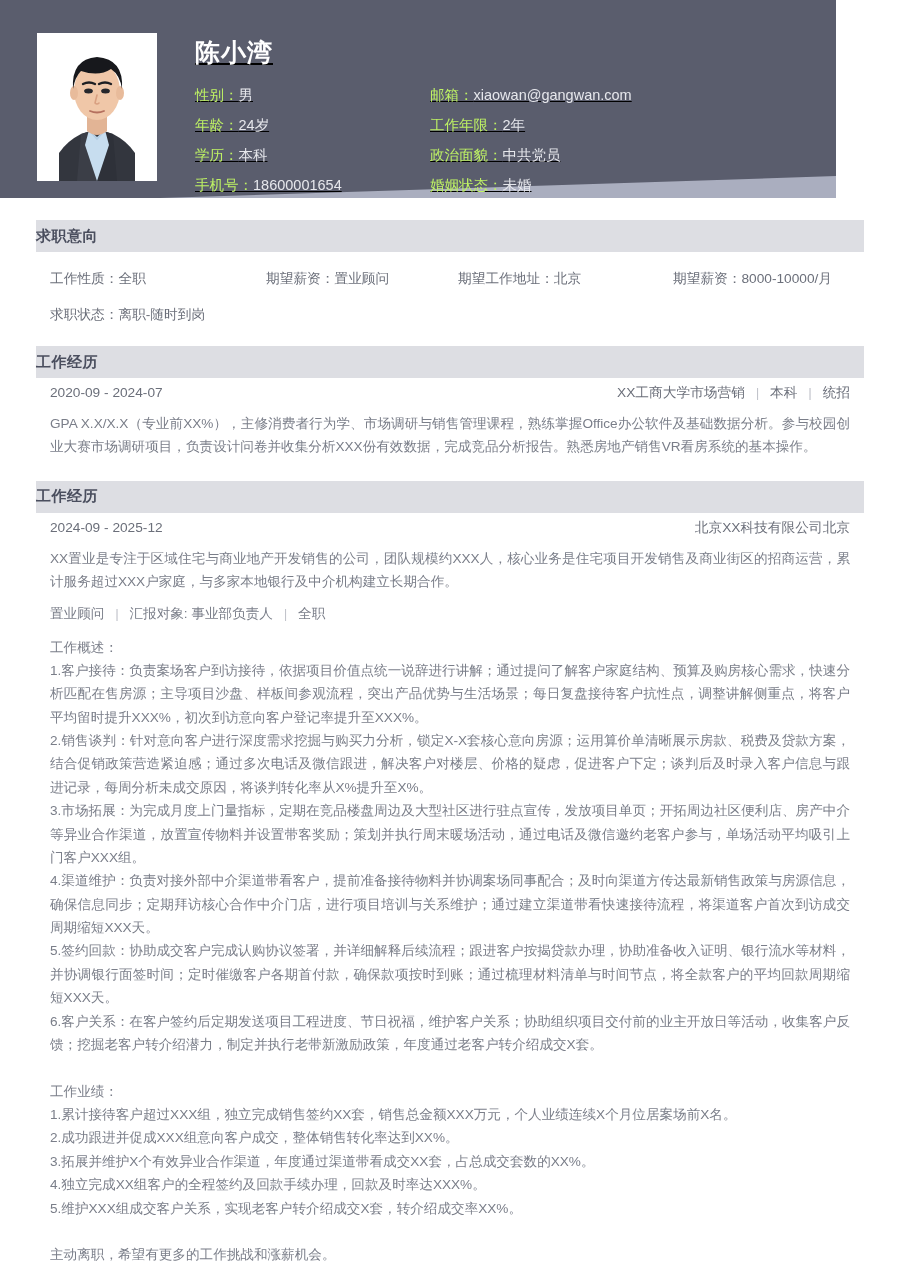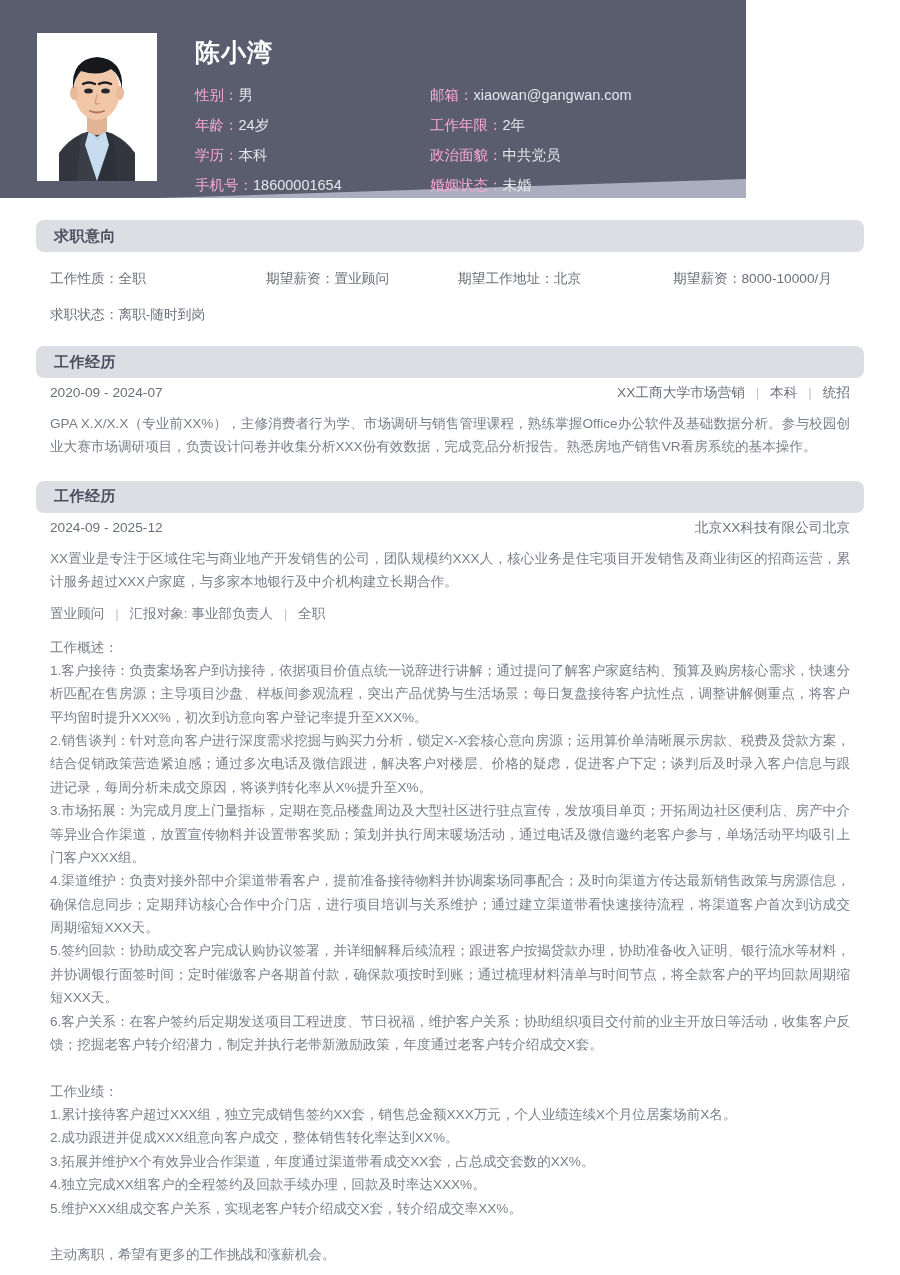--- a/index.html
+++ b/index.html
@@ -13,24 +13,25 @@
   #resume {
     position: relative;
     width: 900px;
     height: 1275px;
     background: #ffffff;
   }
 
   
   .header {
     position: relative;
-    width: 746px;
+    width: 836px;
     height: 198px;
     background: #5a5d6d;
     overflow: hidden;
+    text-decoration: underline;
   }
   .header-diagonal {
     position: absolute;
     left: 0;
     bottom: 0;
     width: 900px;
     height: 36px;
     background: #aaaebf;
     clip-path: polygon(160px 36px, 900px 12px, 900px 36px, 0 36px);
   }
@@ -60,32 +61,31 @@
   .info-grid {
     display: grid;
     grid-template-columns: 235px auto;
     row-gap: 11px;
   }
   .info-item {
     color: #e6e7ec;
     font-size: 14.5px;
     white-space: nowrap;
   }
-  .info-item .lbl { color: #f9a8d4; }
+  .info-item .lbl { color: #bef264; }
 
   
   .body-wrap { padding: 0 36px; }
 
   .section-bar {
     background: #dddee3;
-    border-radius: 8px;
+    border-radius: 0;
     height: 32px;
     display: flex;
     align-items: center;
-    padding-left: 18px;
     margin-top: 22px;
   }
   .section-bar .section-title {
     font-size: 15px;
     font-weight: bold;
     color: #4a4e5e;
     letter-spacing: 0.5px;
   }
 
   .block { padding: 0 14px; }

